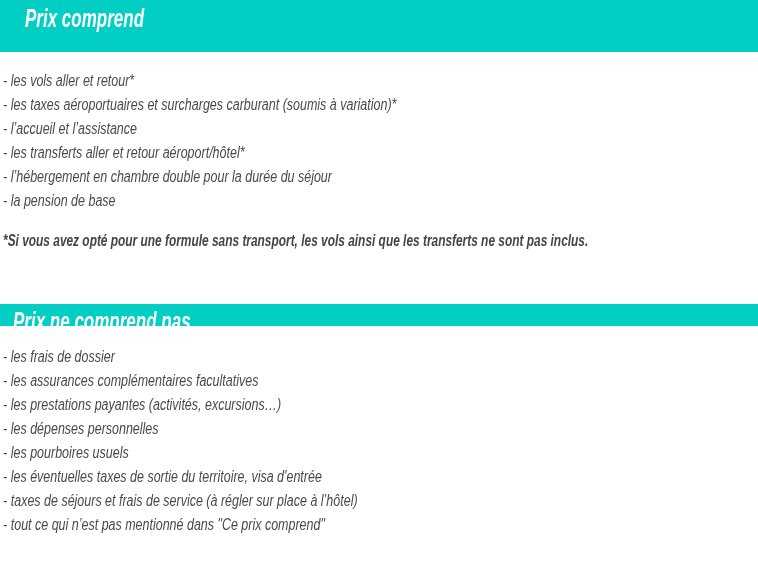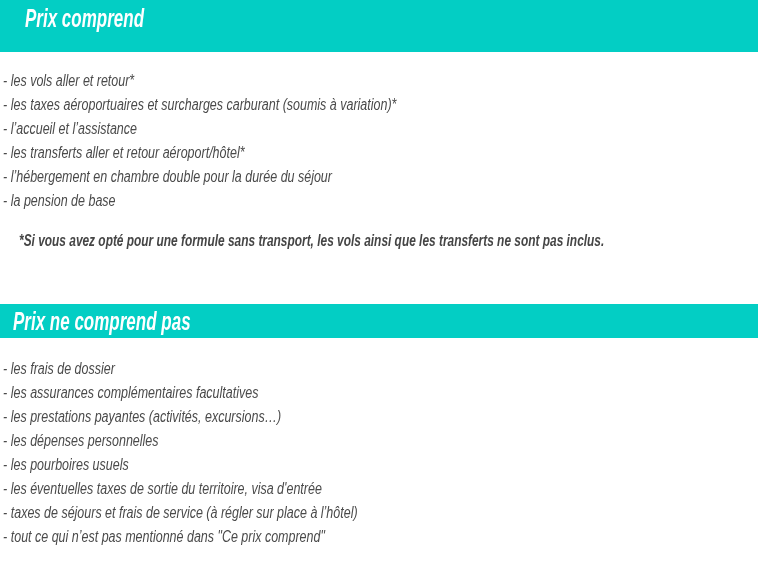--- a/index.html
+++ b/index.html
@@ -14,21 +14,21 @@
     overflow: hidden;
     background: #ffffff;
     font-family: "Liberation Sans", sans-serif;
   }
   .section-bar {
     width: 758px;
     background: #03cec4;
     overflow: hidden;
   }
   .bar-1 { height: 52px; padding-left: 12px; }
-  .bar-2 { height: 34px; margin-top: 51px; }
+  .bar-2 { height: 22px; margin-top: 51px; }
   .section-title {
     display: inline-block;
     transform: scaleX(0.68);
     transform-origin: 0 50%;
     margin-left: 13px;
     color: #ffffff;
     font-size: 25px;
     font-weight: bold;
     font-style: italic;
     line-height: 36px;
@@ -46,21 +46,21 @@
   .item-list .list-item {
     font-size: 16px;
     font-style: italic;
     color: #4a4a4a;
     line-height: 24px;
     white-space: nowrap;
   }
   .note-line {
     margin-top: 16px;
     height: 24px;
-    padding-left: 19px;
+    padding-left: 3px;
     white-space: nowrap;
   }
   .note-text {
     display: inline-block;
     transform: scaleX(0.70);
     transform-origin: 0 50%;
     font-size: 17px;
     font-weight: bold;
     font-style: italic;
     color: #454545;

